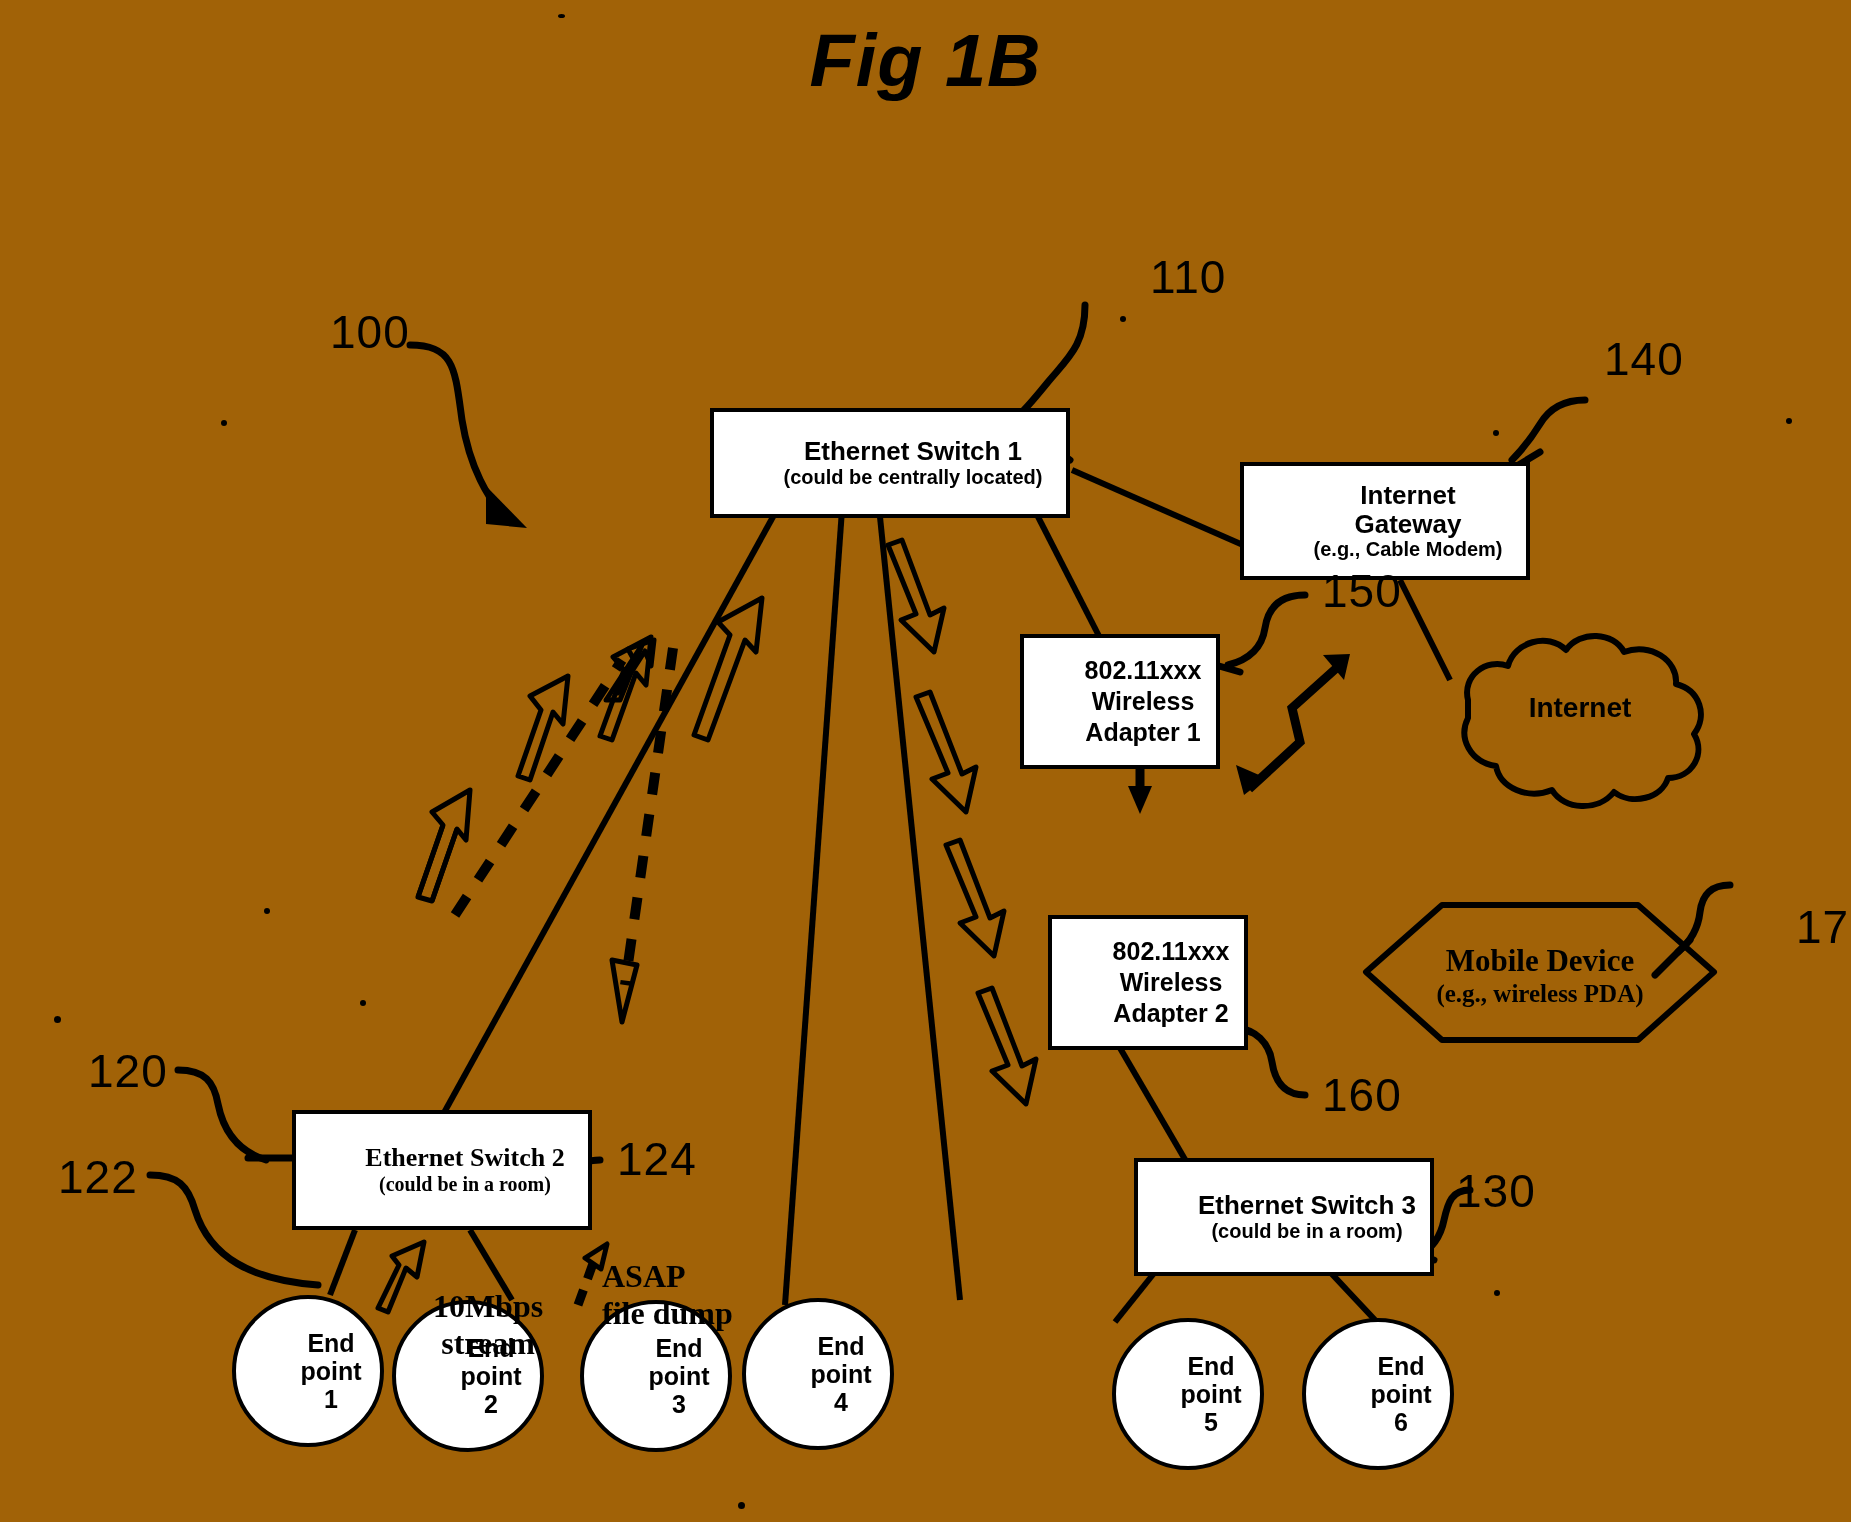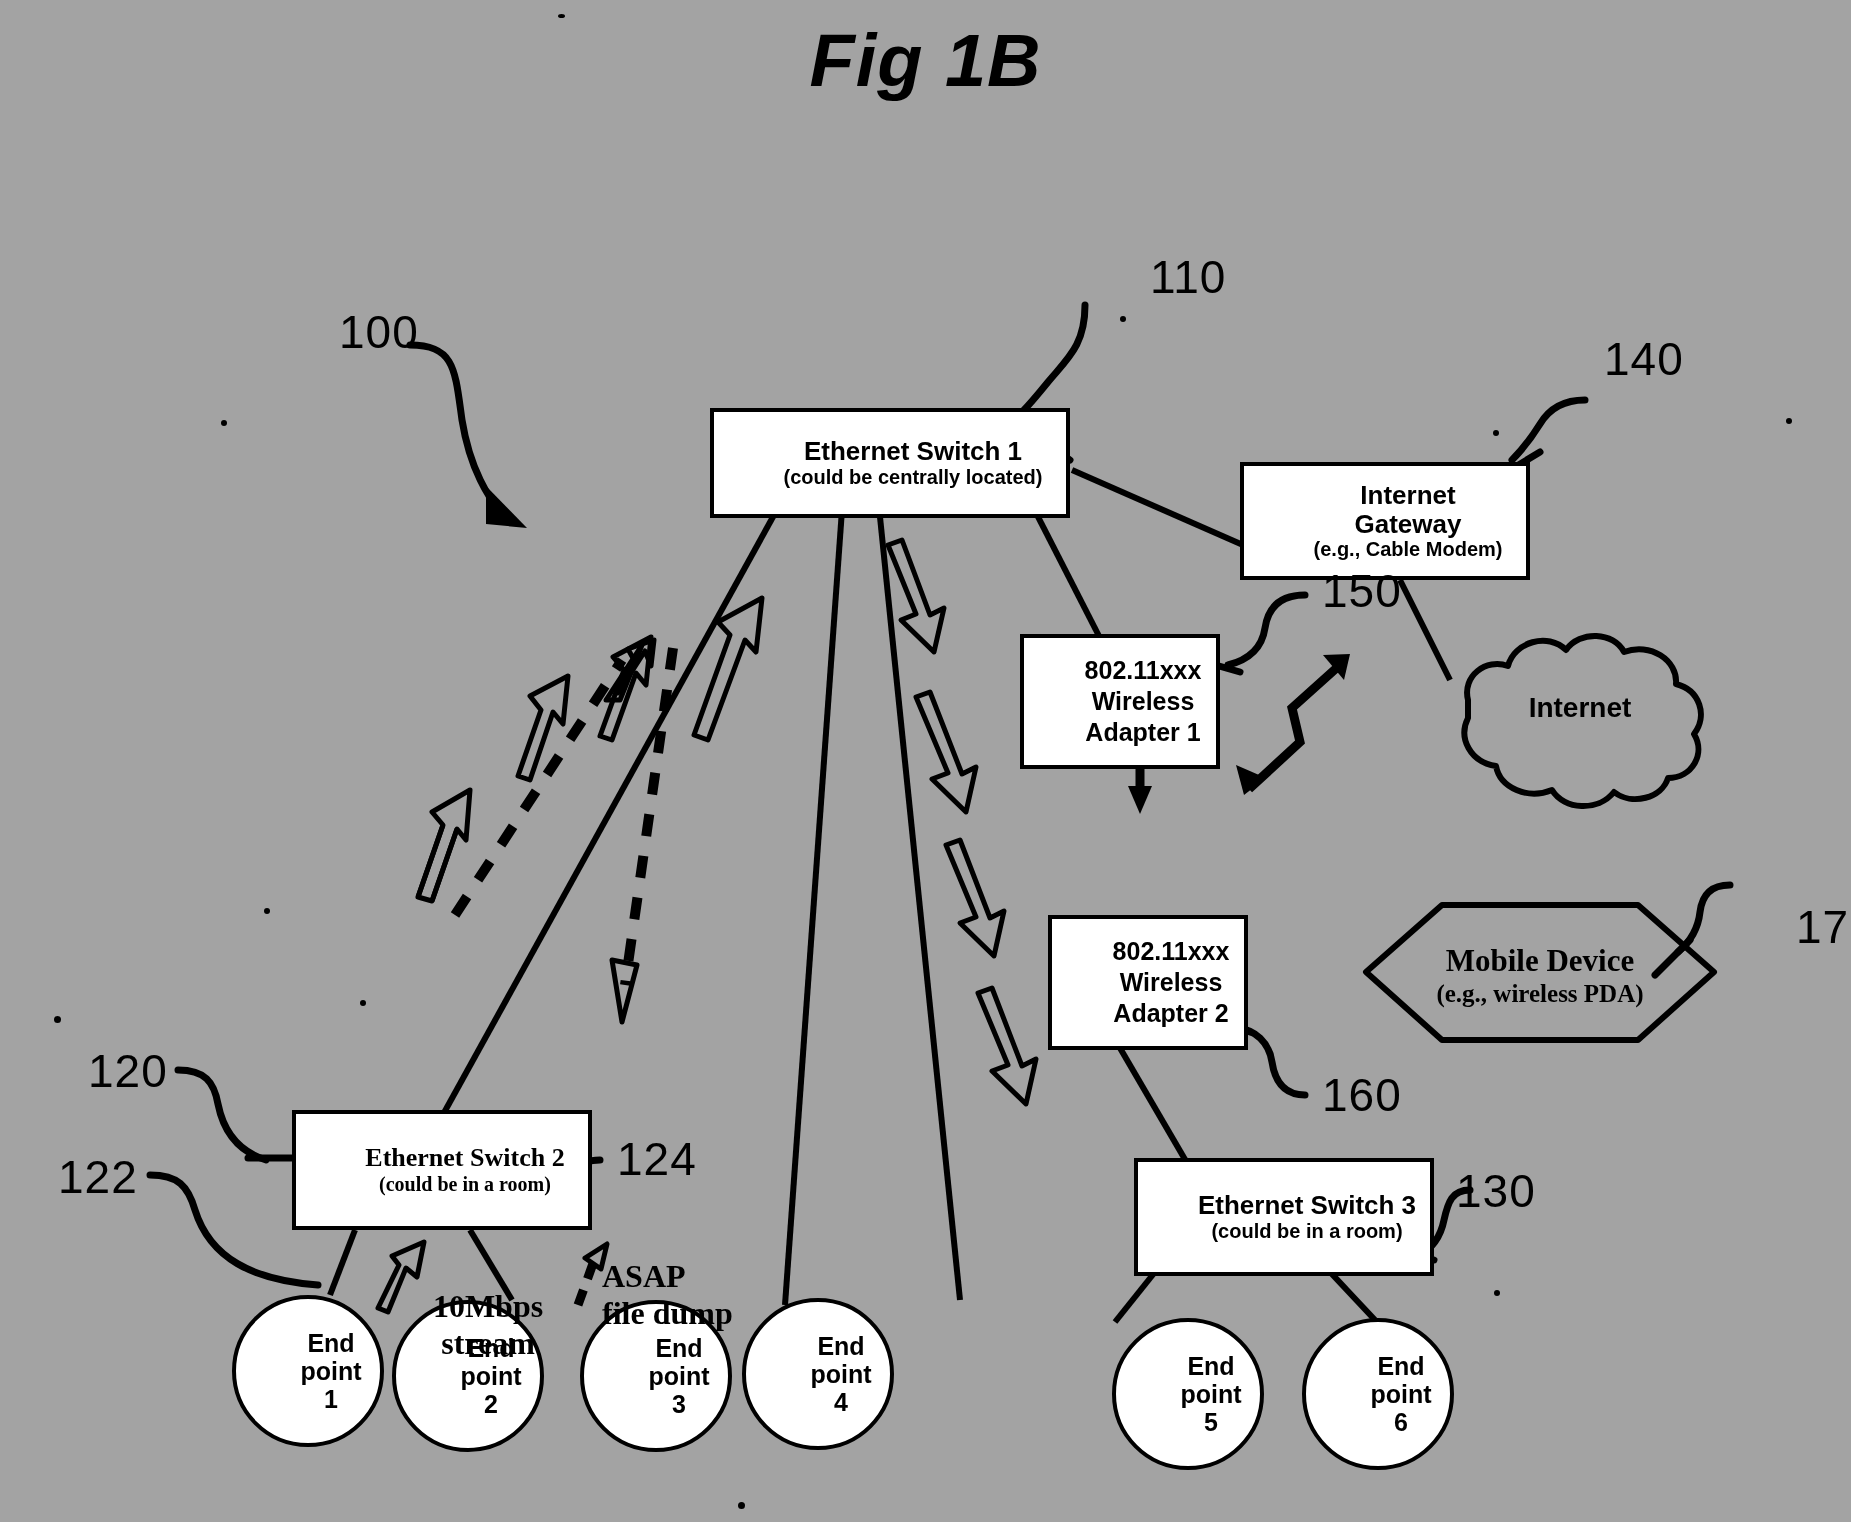--- a/index.html
+++ b/index.html
@@ -4,21 +4,21 @@
 <style>
   html, body {
     margin: 0;
     padding: 0;
     background: #ffffff;
   }
   #page {
     position: relative;
     width: 1851px;
     height: 1522px;
-    background: #a3a3a3;
+    background: #a16207;
     font-family: "Liberation Sans", sans-serif;
     color: #000000;
     overflow: hidden;
   }
   #figure-title {
     position: absolute;
     left: 0;
     top: 18px;
     width: 1851px;
     text-align: center;
@@ -330,21 +330,21 @@
   <div class="serif-label" style="left:398px; top:1288px; width:180px;">
     <div>10Mbps</div>
     <div>stream</div>
   </div>
 
   <div class="serif-label" style="left:602px; top:1258px; width:180px; text-align:left;">
     <div>ASAP</div>
     <div>file dump</div>
   </div>
 
-  <div class="refnum" style="left:330px; top:305px;margin-left:9px;">100</div>
+  <div class="refnum" style="left:330px; top:305px;">100</div>
   <div class="refnum" style="left:1150px; top:250px;">110</div>
   <div class="refnum" style="left:88px; top:1044px;">120</div>
   <div class="refnum" style="left:58px; top:1150px;">122</div>
   <div class="refnum" style="left:617px; top:1132px;">124</div>
   <div class="refnum" style="left:1456px; top:1164px;">130</div>
   <div class="refnum" style="left:1604px; top:332px;">140</div>
   <div class="refnum" style="left:1322px; top:564px;">150</div>
   <div class="refnum" style="left:1322px; top:1068px;">160</div>
   <div class="refnum" style="left:1796px; top:852px;margin-top:48px;">170</div>
 

